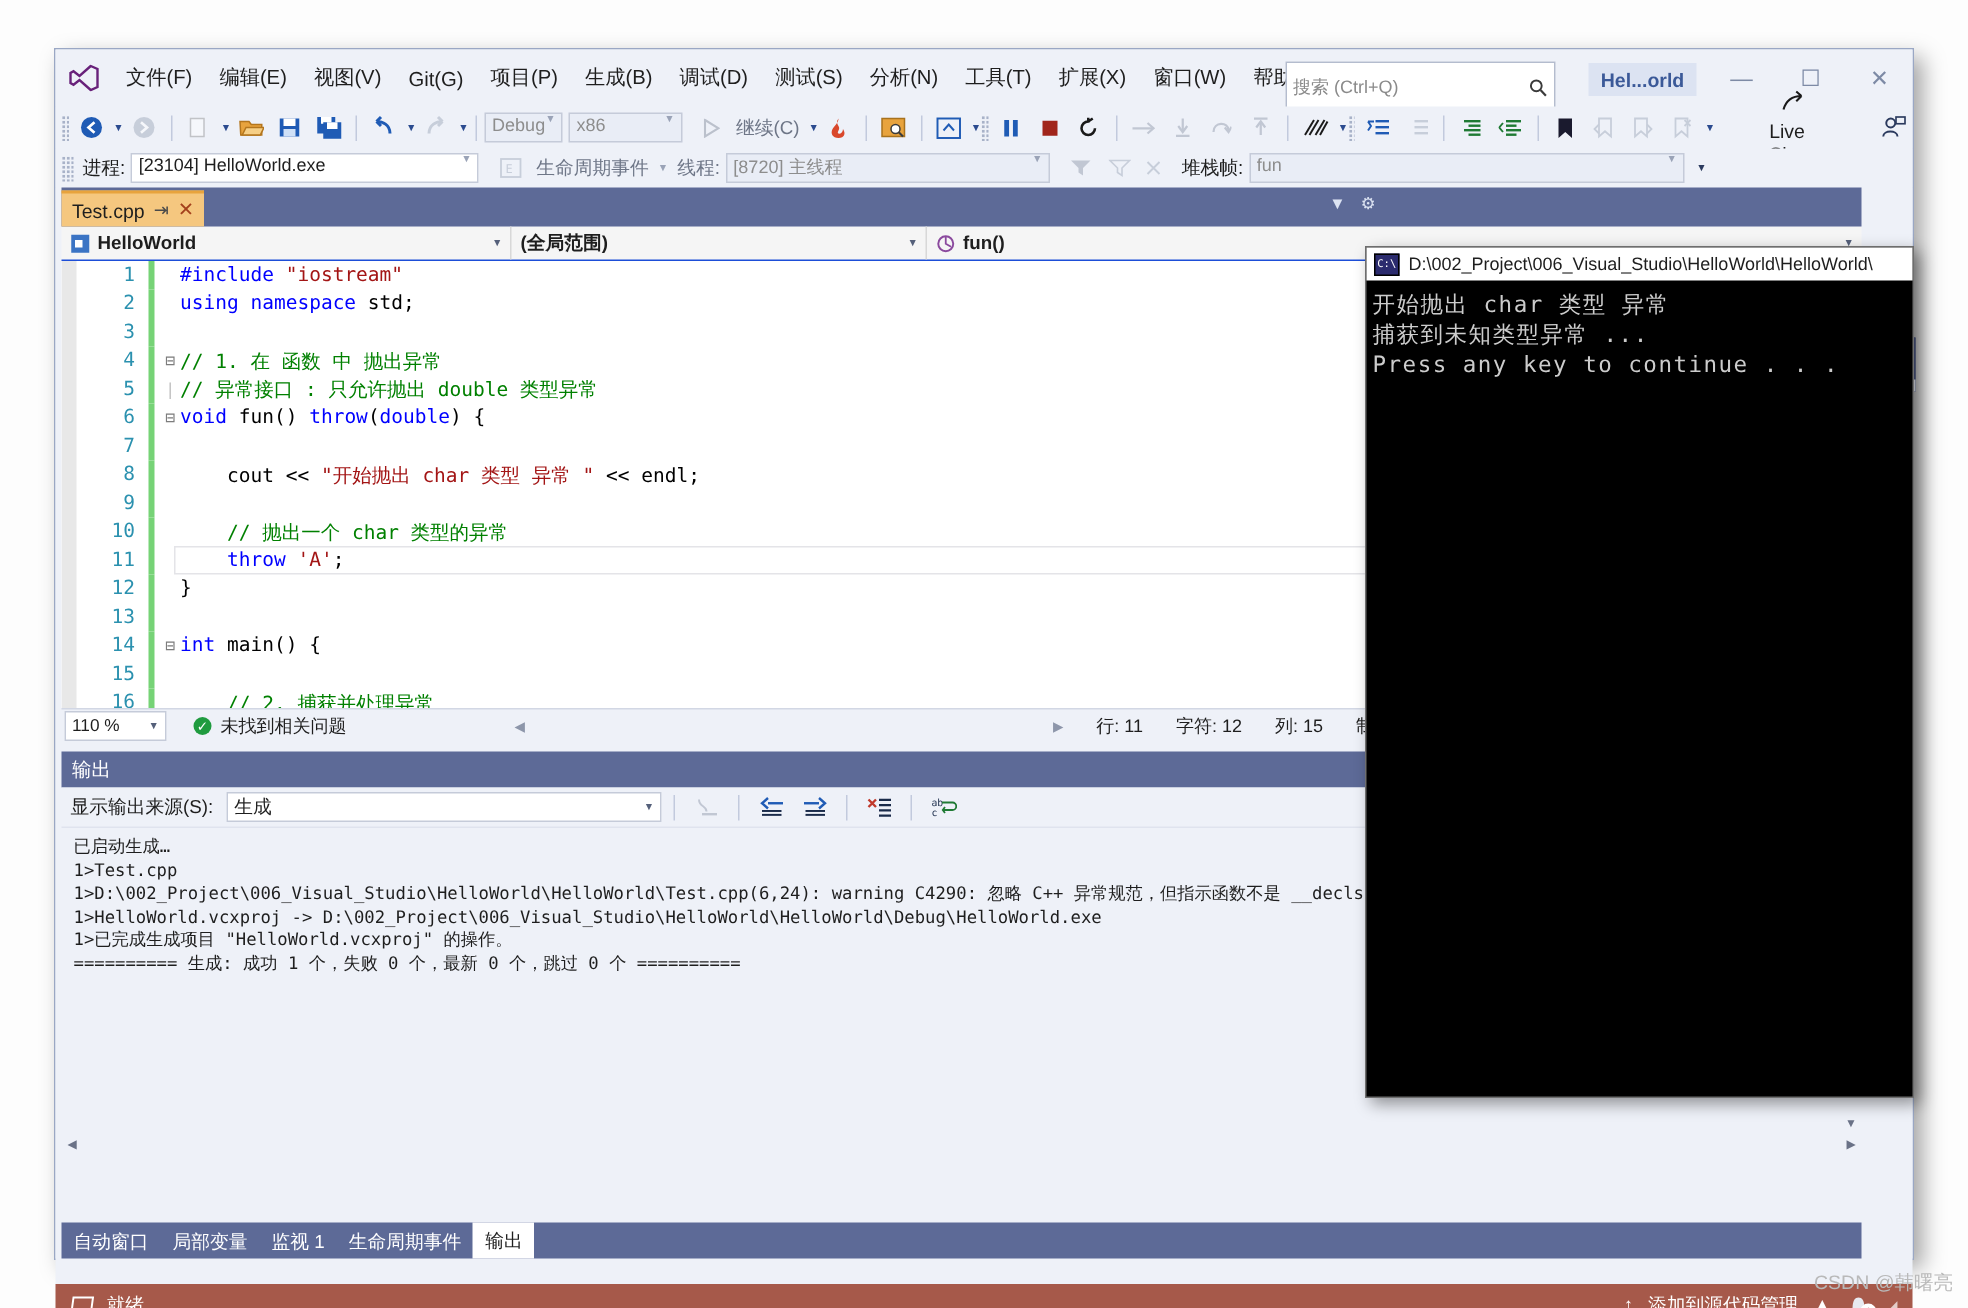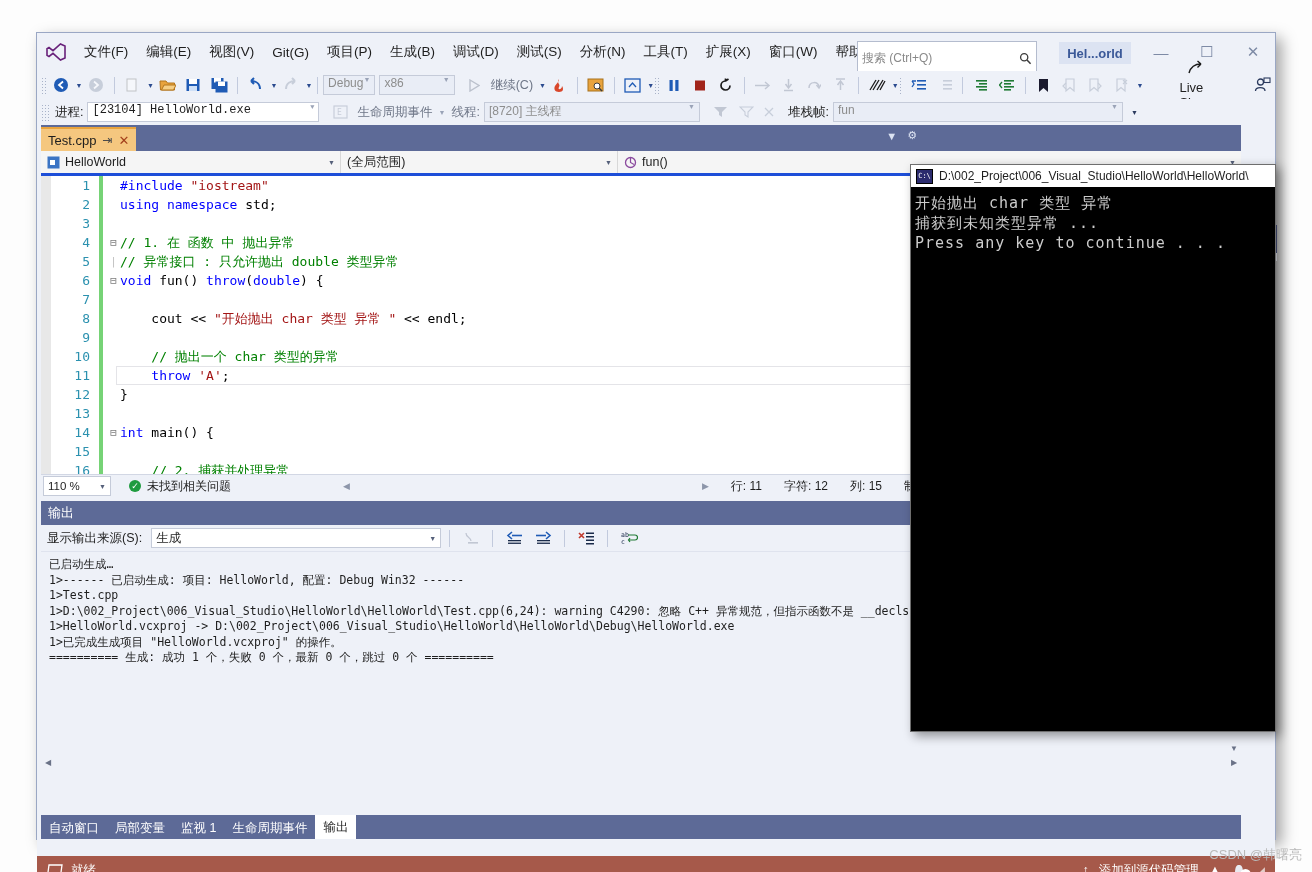--- a/index.html
+++ b/index.html
@@ -47,21 +47,21 @@
 
   
   .editor-pane{position:absolute;left:4px;top:0;width:1200px;height:370px;}
   .tabstrip{height:26px;background:#5d6a97;display:flex;align-items:flex-end;position:relative;}
   .filetab{height:24px;background:#f5c77f;display:flex;align-items:center;padding:0 7px;gap:6px;
            font-size:13px;color:#1e1e1e;border-top:2px solid #e8a33d;box-sizing:border-box;}
   .filetab .pin{font-size:12px;color:#4a4a4a;}
   .filetab .x{font-size:13px;color:#a3401c;}
   .tabstrip-right{position:absolute;right:324px;top:4px;display:flex;align-items:center;gap:10px;color:#dce3f2;font-size:11px;}
 
-  .navbar{height:22px;background:#f5f5f5;display:flex;align-items:flex-end;border-bottom:3px solid #1d4ed8;}
+  .navbar{height:22px;background:#f5f5f5;display:flex;align-items:flex-end;border-bottom:1px solid #1d4ed8;font-weight:bold;}
   .navcell{height:22px;display:flex;align-items:center;font-size:12.5px;color:#1e1e1e;padding:0 6px;
            border-right:1px solid #d8d8d8;box-sizing:border-box;position:relative;}
   .navcell .dn{position:absolute;right:5px;font-size:7px;color:#55607a;}
 
   .codearea{position:relative;height:298px;background:#ffffff;overflow:hidden;font-family:"DejaVu Sans Mono","Liberation Mono",monospace;}
   .gutter-left{position:absolute;left:0;top:0;width:10px;height:100%;background:#e8e8e8;}
   .coderow{display:flex;height:19px;align-items:center;position:relative;}
   .lnum{width:58px;text-align:right;padding-right:9px;font-size:13px;color:#2b91af;
         font-family:"DejaVu Sans Mono",monospace;box-sizing:border-box;}
   .chgbar{width:4px;height:19px;background:#76d376;margin-right:4px;}
@@ -409,21 +409,21 @@
             <circle cx="6.5" cy="5" r="3" fill="none" stroke="#2b3a5e" stroke-width="1.3"></circle>
         <path d="M1.5 14 C1.5 9.5 11 9.5 11 14" fill="none" stroke="#2b3a5e" stroke-width="1.3"></path>
         <rect x="10" y="1" width="6" height="4.5" fill="none" stroke="#2b3a5e" stroke-width="1.1"></rect>
           </svg>
       </span>
     </div>
 
     <div class="toolbar" style="height:26px;">
       <span class="grip"></span>
       <span class="tlabel dark">进程:</span>
-      <div class="combo" style="width:232px;background:#ffffff;color:#1e1e1e;font-family:Liberation Mono, monospace;">
+      <div class="combo" style="width:232px;background:#ffffff;color:#1e1e1e;">
         <span class="cval">[23104] HelloWorld.exe</span>
         <span class="cdn">▼</span>
       </div>
 
       <span class="tbtn dis" style="margin-left:8px;">
         <svg width="15" height="14" viewBox="0 0 15 14">
             <rect x="1" y="1" width="13" height="12" fill="none" stroke="#9aa4b6" stroke-width="1.2"></rect>
         <text x="4" y="10" font-size="8" fill="#9aa4b6" font-family="monospace">E</text>
           </svg>
       </span>
@@ -675,21 +675,20 @@
                 <text x="0" y="6" font-size="6.5" fill="#1a2b4a" font-family="monospace">ab</text>
             <text x="0" y="13" font-size="6.5" fill="#1a2b4a" font-family="monospace">c</text>
             <path d="M7 4 h7 a2.5 2.5 0 0 1 0 5 h-6 M9 7 L7.5 9 L9 11" fill="none" stroke="#1f7a34" stroke-width="1.2"></path>
               </svg>
           </span>
         </div>
 
         <div class="out-body">
           <div id="output-lines">
               <div class="outline">已启动生成…</div>
-              <div class="outline">1&gt;------ 已启动生成: 项目: HelloWorld, 配置: Debug Win32 ------</div>
               <div class="outline">1&gt;Test.cpp</div>
               <div class="outline">1&gt;D:\002_Project\006_Visual_Studio\HelloWorld\HelloWorld\Test.cpp(6,24): warning C4290: 忽略 C++ 异常规范，但指示函数不是 __declspec(nothrow)</div>
               <div class="outline">1&gt;HelloWorld.vcxproj -&gt; D:\002_Project\006_Visual_Studio\HelloWorld\HelloWorld\Debug\HelloWorld.exe</div>
               <div class="outline">1&gt;已完成生成项目 "HelloWorld.vcxproj" 的操作。</div>
               <div class="outline">========== 生成: 成功 1 个，失败 0 个，最新 0 个，跳过 0 个 ==========</div>
             </div>
         </div>
 
         <div class="out-scroll-v">
           <div class="sc-arrow">▲</div>

